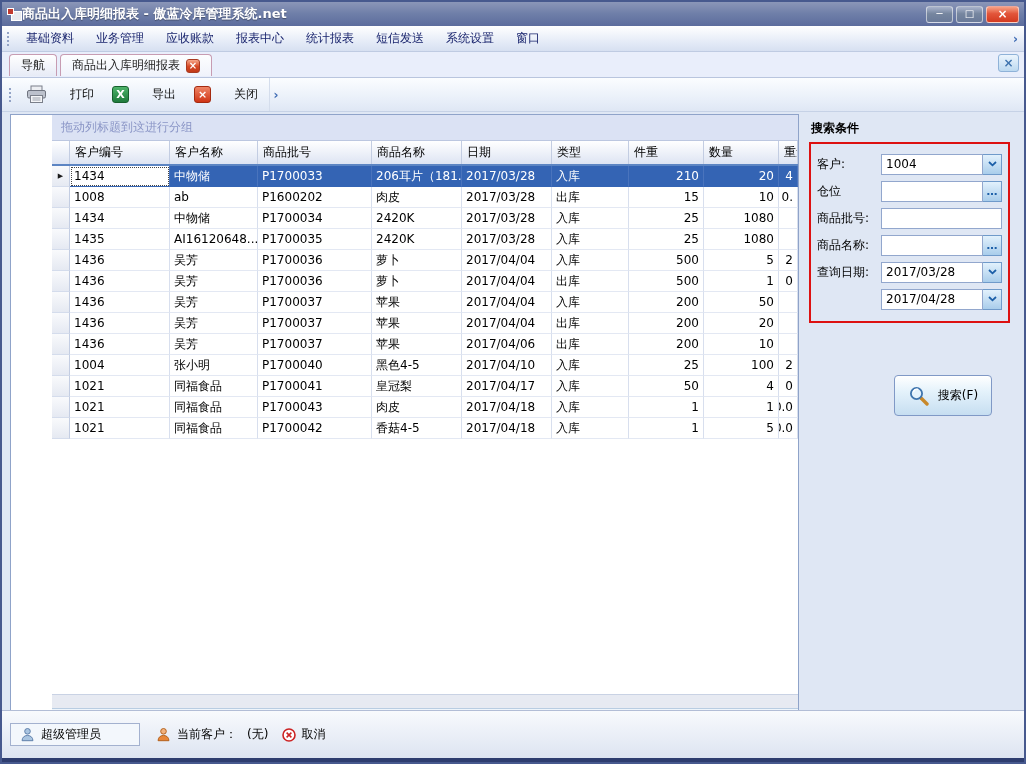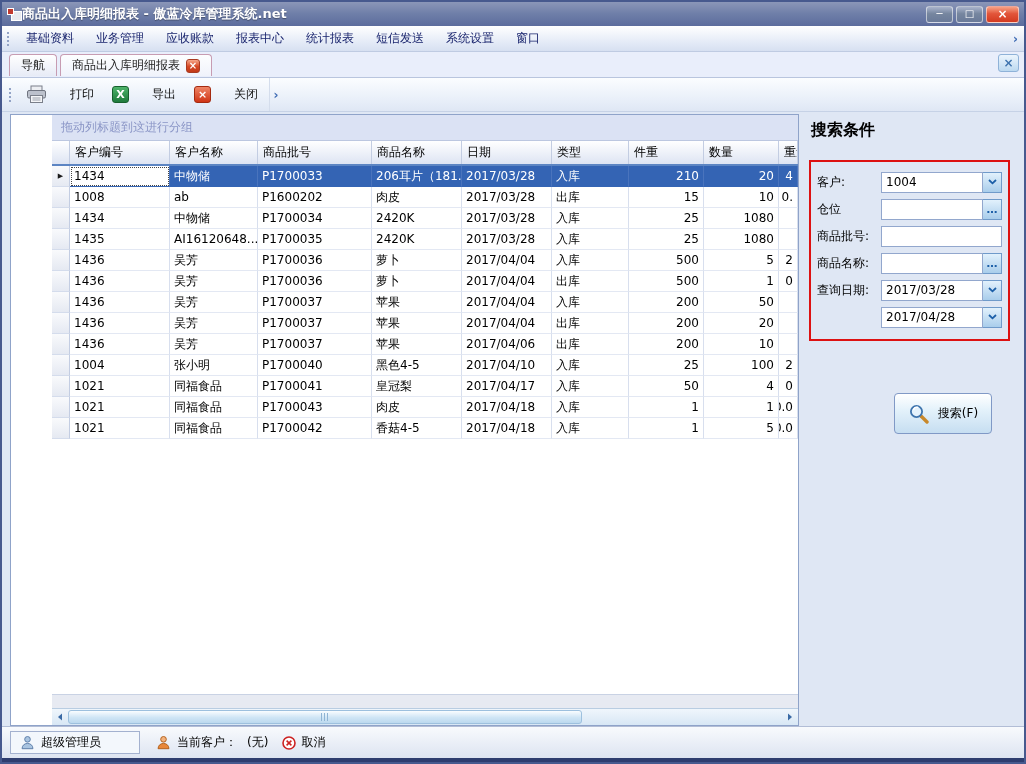--- a/index.html
+++ b/index.html
@@ -90,37 +90,37 @@
              border-top:1px solid #b9cde2; }
   .sarrow { width:16px; flex:0 0 16px; height:100%; display:flex; align-items:center; justify-content:center; }
   .strack { flex:1; height:100%; display:flex; align-items:center; }
   .sthumb { width:72%; height:14px; border:1px solid #9dc0de; border-radius:3px;
             background:linear-gradient(#fafdff,#cfe5f5 55%,#bcd9ef); display:flex; align-items:center; justify-content:center; }
   .gripmarks { width:9px; height:8px;
             background-image:repeating-linear-gradient(90deg,#8fb4d4 0 1px,transparent 1px 3px); }
 
   
   .rpanel { flex:1; display:flex; flex-direction:column; padding:4px 8px 0 10px; }
-  .rtitle { font-weight:bold; font-size:16px; margin:2px 0 19px 2px; }
+  .rtitle { font-weight:bold; font-size:12px; margin:2px 0 5px 2px; }
   .redbox { border:2px solid #dd1111; padding:9px 6px 11px 6px; display:flex; flex-direction:column; gap:5px; }
   .frow { display:flex; align-items:center; height:22px; }
   .flabel { width:64px; flex:0 0 64px; font-size:12px; white-space:nowrap; }
   .fbox { flex:1; display:flex; height:21px; }
   .finput { flex:1; background:#fff; border:1px solid #92a7cd; display:flex; align-items:center;
             padding:0 4px; font-size:12px; overflow:hidden; white-space:nowrap; }
   .fbtn { width:19px; flex:0 0 19px; border:1px solid #6f9aca; border-left:none;
           background:linear-gradient(#e2f1fc,#a9cdeb); display:flex; align-items:center; justify-content:center;
           color:#1c5fa8; font-weight:bold; font-size:11px; line-height:1; }
   .searchbtn { width:98px; height:41px; margin:52px 18px 0 auto; display:flex; align-items:center;
                justify-content:center; gap:9px; border:1px solid #8099c6; border-radius:4px;
                background:linear-gradient(#ffffff,#e4f2fb 40%,#c6def1); font-size:12px; color:#000;
                box-shadow:inset 0 1px 0 #fff; }
 
   
-  .statusbar { flex:0 0 29px; display:flex; gap:8px; padding:4px 8px;
+  .statusbar { flex:0 0 29px; display:flex; gap:8px; padding:12px 8px;
                background:linear-gradient(#f8fafd,#dde4f1); border-top:1px solid #b2bdd6; font-size:12px; }
   .userbox { display:flex; align-items:center; gap:6px; border:1px solid #a3b1cf; background:#f3f7fc;
              height:23px; padding:0 9px; width:130px; }
   .picon { display:flex; align-items:center; }
   .custgroup { display:flex; align-items:center; gap:6px; margin-left:8px; }
   .custval { margin-left:4px; }
   .cancel { display:flex; align-items:center; gap:5px; margin-left:6px; }
   .contact { margin-left:auto; color:#1a45c0; text-decoration:underline; font-size:12px; }
   .bottomedge { flex:0 0 4px; background:#2e3d6f; }
 </style>

